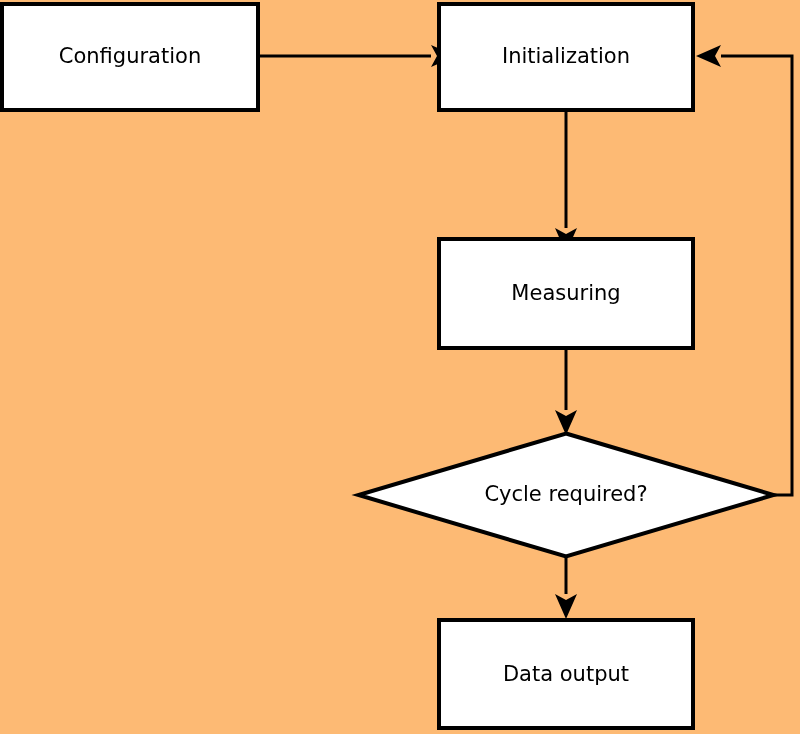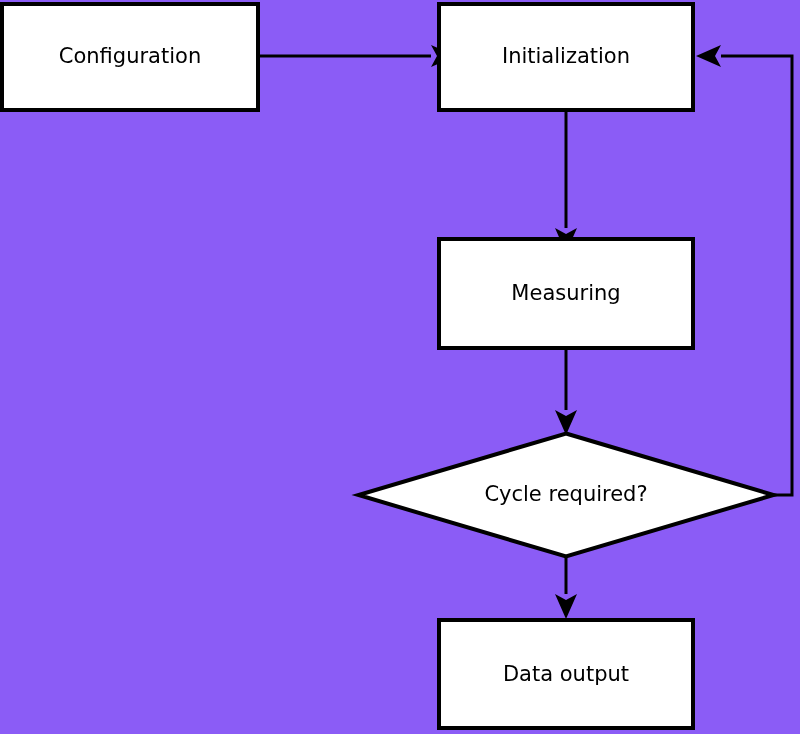--- a/index.html
+++ b/index.html
@@ -10,21 +10,21 @@
   body {
     width: 800px;
     height: 734px;
     overflow: hidden;
     font-family: "DejaVu Sans", sans-serif;
   }
   #flowchart-root {
     position: relative;
     width: 800px;
     height: 734px;
-    background: #8b5cf6;
+    background: #fdba74;
   }
   svg.flow-canvas {
     display: block;
     width: 800px;
     height: 734px;
   }
   .node-shape {
     fill: #ffffff;
     stroke: #000000;
     stroke-width: 4;

